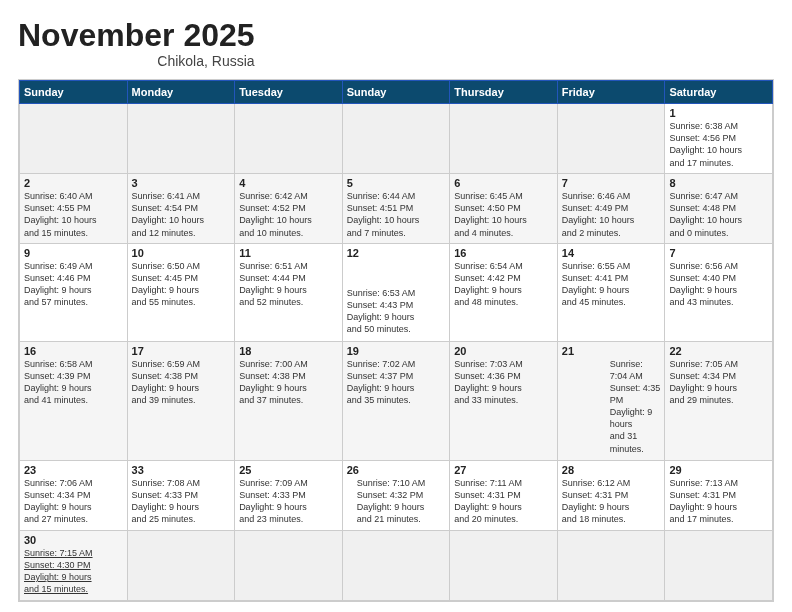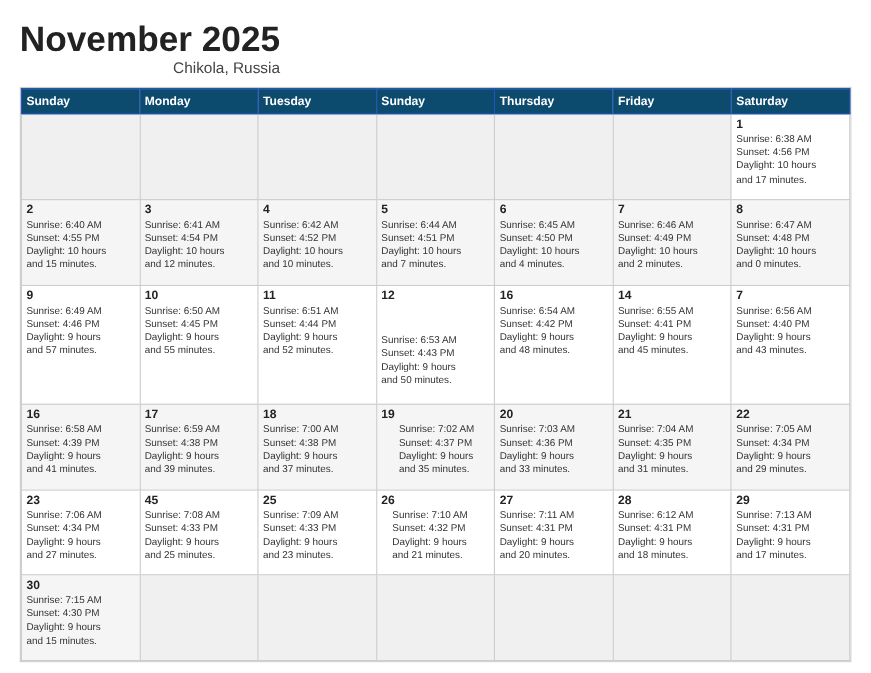--- a/index.html
+++ b/index.html
@@ -248,35 +248,35 @@
             </td>
             <td class="day-cell shaded">
               <span class="day-number">18</span>
               <div class="day-info" style="white-space: pre-line;">Sunrise: 7:00 AM
 Sunset: 4:38 PM
 Daylight: 9 hours
 and 37 minutes.</div>
             </td>
             <td class="day-cell shaded">
               <span class="day-number">19</span>
-              <div class="day-info" style="white-space: pre-line; margin-left: 16px;">Sunrise: 7:02 AM
+              <div class="day-info" style="white-space: pre-line;">Sunrise: 7:02 AM
 Sunset: 4:37 PM
 Daylight: 9 hours
 and 35 minutes.</div>
             </td>
             <td class="day-cell shaded">
               <span class="day-number">20</span>
               <div class="day-info" style="white-space: pre-line;">Sunrise: 7:03 AM
 Sunset: 4:36 PM
 Daylight: 9 hours
 and 33 minutes.</div>
             </td>
             <td class="day-cell shaded">
               <span class="day-number">21</span>
-              <div class="day-info" style="white-space: pre-line;">Sunrise: 7:04 AM
+              <div class="day-info" style="white-space: pre-line; margin-left: 48px;">Sunrise: 7:04 AM
 Sunset: 4:35 PM
 Daylight: 9 hours
 and 31 minutes.</div>
             </td>
             <td class="day-cell shaded">
               <span class="day-number">22</span>
               <div class="day-info" style="white-space: pre-line;">Sunrise: 7:05 AM
 Sunset: 4:34 PM
 Daylight: 9 hours
 and 29 minutes.</div>
@@ -284,21 +284,21 @@
           </tr>
           <tr>
             <td class="day-cell">
               <span class="day-number">23</span>
               <div class="day-info" style="white-space: pre-line;">Sunrise: 7:06 AM
 Sunset: 4:34 PM
 Daylight: 9 hours
 and 27 minutes.</div>
             </td>
             <td class="day-cell">
-              <span class="day-number">45</span>
+              <span class="day-number">33</span>
               <div class="day-info" style="white-space: pre-line;">Sunrise: 7:08 AM
 Sunset: 4:33 PM
 Daylight: 9 hours
 and 25 minutes.</div>
             </td>
             <td class="day-cell">
               <span class="day-number">25</span>
               <div class="day-info" style="white-space: pre-line;">Sunrise: 7:09 AM
 Sunset: 4:33 PM
 Daylight: 9 hours
@@ -329,21 +329,21 @@
               <span class="day-number">29</span>
               <div class="day-info" style="white-space: pre-line;">Sunrise: 7:13 AM
 Sunset: 4:31 PM
 Daylight: 9 hours
 and 17 minutes.</div>
             </td>
           </tr>
           <tr>
             <td class="day-cell shaded">
               <span class="day-number">30</span>
-              <div class="day-info" style="white-space: pre-line;">Sunrise: 7:15 AM
+              <div class="day-info" style="white-space: pre-line; text-decoration: underline;">Sunrise: 7:15 AM
 Sunset: 4:30 PM
 Daylight: 9 hours
 and 15 minutes.</div>
             </td>
             <td class="day-cell empty"></td>
             <td class="day-cell empty"></td>
             <td class="day-cell empty"></td>
             <td class="day-cell empty"></td>
             <td class="day-cell empty"></td>
             <td class="day-cell empty"></td>

